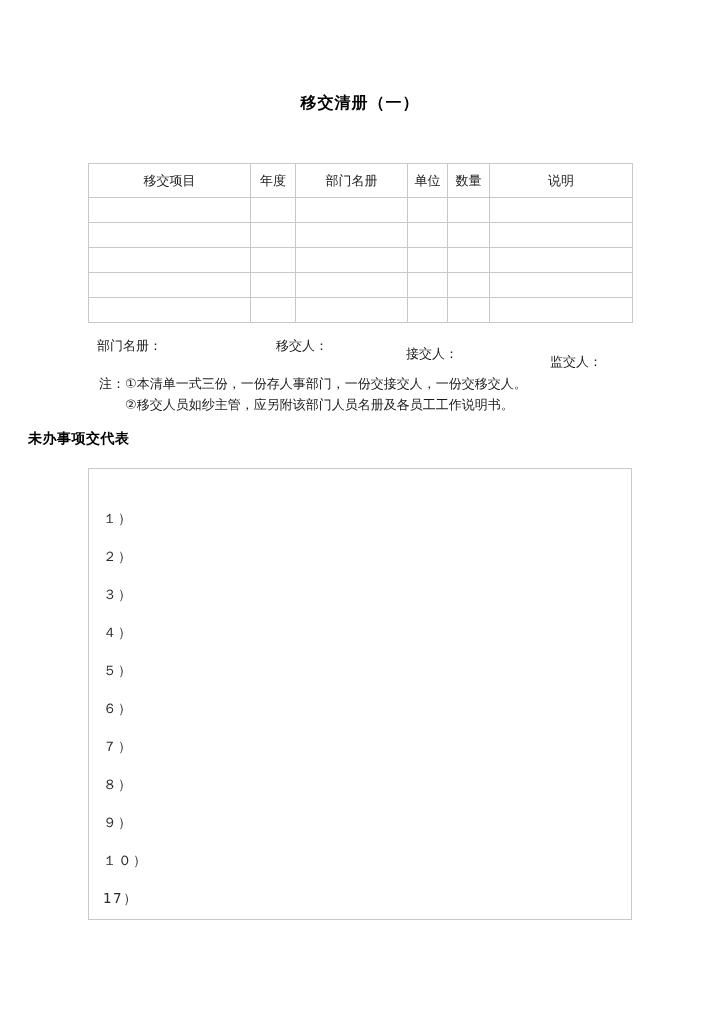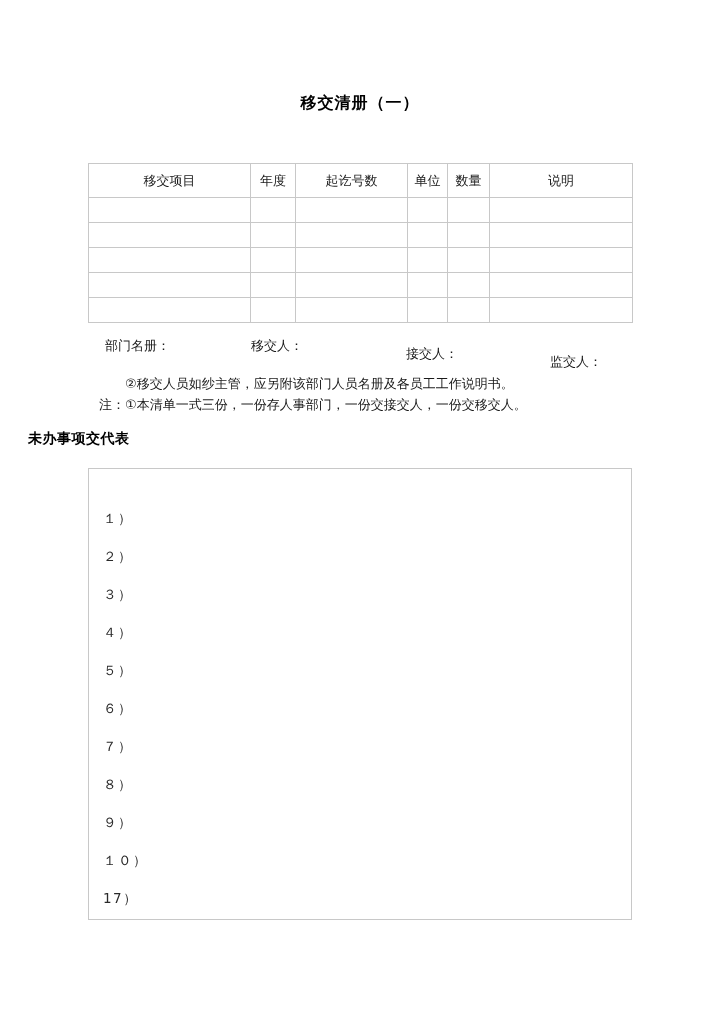--- a/index.html
+++ b/index.html
@@ -74,22 +74,22 @@
     width: 544px;
     height: 20px;
     font-size: 13px;
     color: #1a1a1a;
   }
   .sig-row span {
     position: absolute;
     top: 0;
     white-space: nowrap;
   }
-  .sig-0 { left: 17px;  }
-  .sig-1 { left: 163px; }
+  .sig-0 { left: 9px;  }
+  .sig-1 { left: 188px; }
   .sig-2 { left: 318px; margin-top: 8px; }
   .sig-3 { left: 462px; margin-top: 16px; }
 
   
   .notes {
     position: absolute;
     top: 373px;
     left: 99px;
     width: 540px;
     font-size: 13px;
@@ -152,21 +152,21 @@
       <col class="col-year">
       <col class="col-range">
       <col class="col-unit">
       <col class="col-qty">
       <col class="col-remark">
     </colgroup>
     <thead>
       <tr>
         <td>移交项目</td>
         <td>年度</td>
-        <td>起讫号数</td>
+        <td>部门名册</td>
         <td>单位</td>
         <td>数量</td>
         <td>说明</td>
       </tr>
     </thead>
     <tbody>
       <tr>
         <td></td>
         <td></td>
         <td></td>
@@ -210,22 +210,22 @@
   </table>
 
   <div class="sig-row">
     <span class="sig-0">部门名册：</span>
     <span class="sig-1">移交人：</span>
     <span class="sig-2">接交人：</span>
     <span class="sig-3">监交人：</span>
   </div>
 
   <div class="notes">
+    <div class="note-line">注：①本清单一式三份，一份存人事部门，一份交接交人，一份交移交人。</div>
     <div class="note-line indent">②移交人员如纱主管，应另附该部门人员名册及各员工工作说明书。</div>
-    <div class="note-line">注：①本清单一式三份，一份存人事部门，一份交接交人，一份交移交人。</div>
   </div>
 
   <div class="sub-title">未办事项交代表</div>
 
   <div class="pending-box">
     <div class="pending-col left">
       <div class="pending-item">１）</div>
       <div class="pending-item">２）</div>
       <div class="pending-item">３）</div>
       <div class="pending-item">４）</div>

